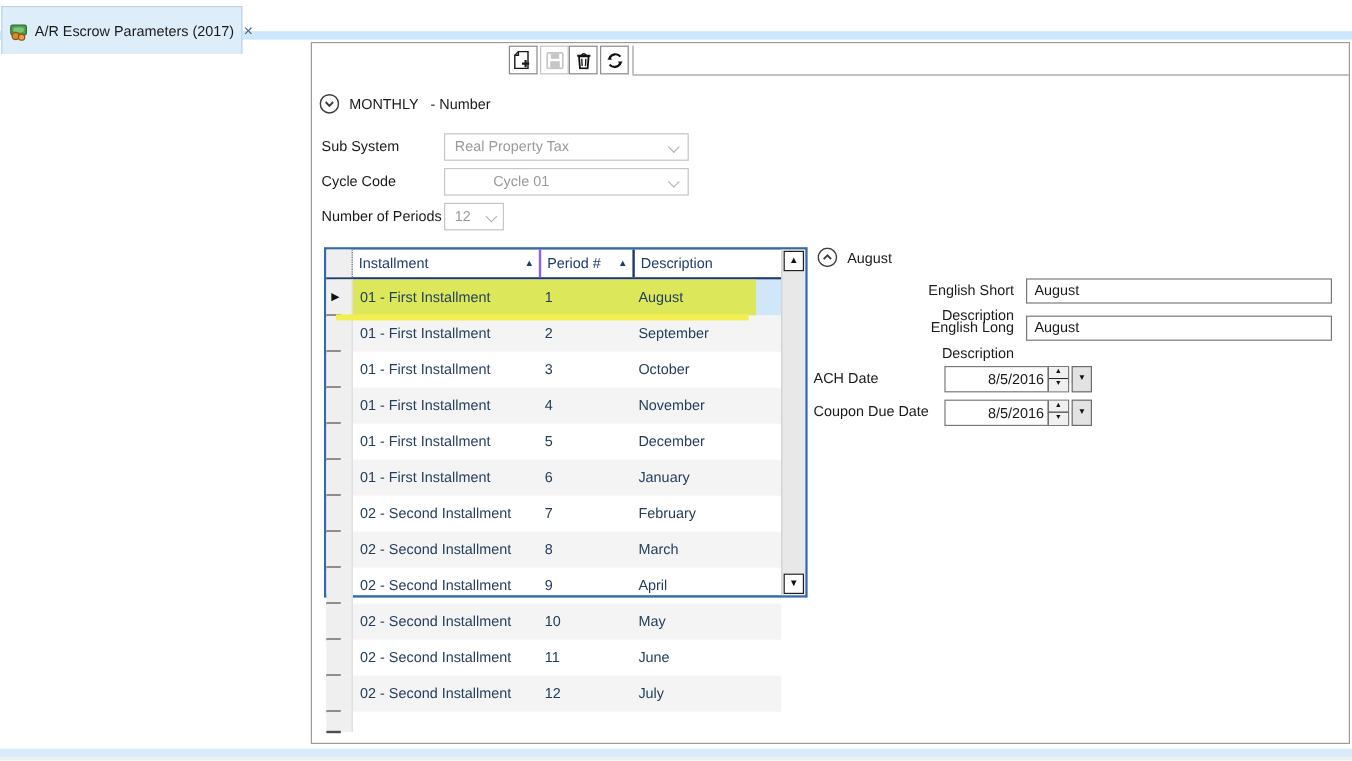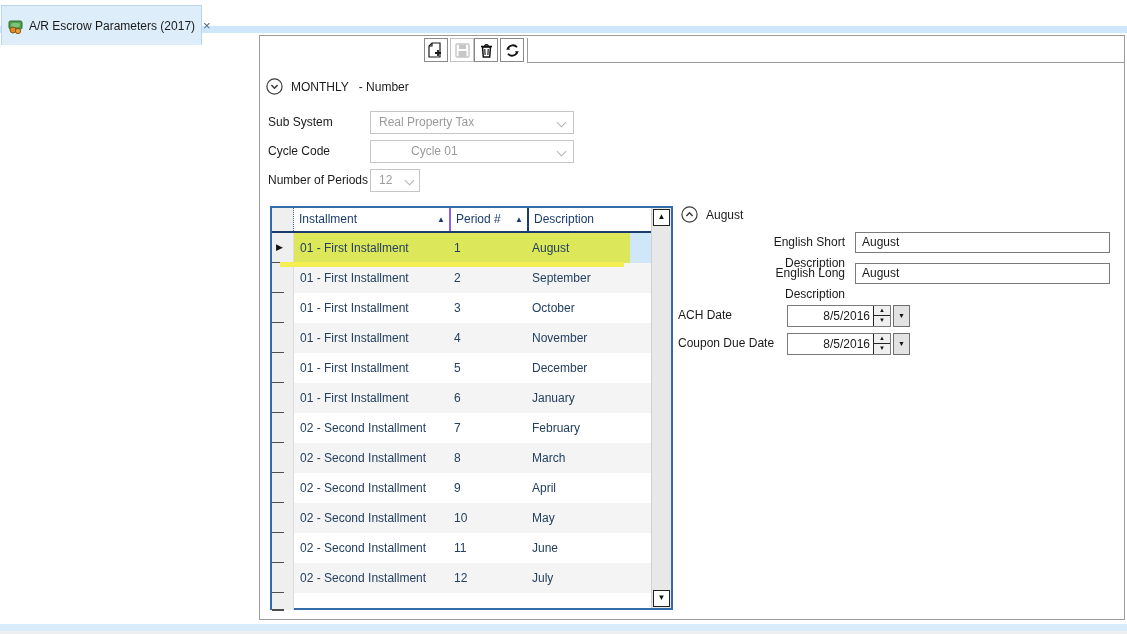--- a/index.html
+++ b/index.html
@@ -38,21 +38,21 @@
   .sect .nm{margin-left:10px;}
 
   
   .f-label{position:absolute;left:8px;height:23px;line-height:23px;}
   .dselect{position:absolute;left:110px;height:23px;box-sizing:border-box;border:1px solid #c6c6c6;
            background:#fff;color:#9b9b9b;line-height:21px;padding-left:8px;}
   .chev{position:absolute;right:8px;top:7px;width:6px;height:6px;
         border-right:1.5px solid #b5b5b5;border-bottom:1.5px solid #b5b5b5;transform:rotate(45deg);}
 
   
-  .grid{position:absolute;left:10px;top:170px;width:403px;height:404px;box-sizing:border-box;
+  .grid{position:absolute;left:10px;top:170px;width:403px;height:292px;box-sizing:border-box;
         border:2px solid #336aa8;background:#fff;}
   .grid-inner{position:absolute;left:0;top:0;right:20px;bottom:0;}
   .ghead{display:flex;height:25px;box-sizing:border-box;border-bottom:2px solid #1d3c6e;color:#1d3c6e;}
   .gh{box-sizing:border-box;line-height:21px;padding-left:5px;display:flex;align-items:center;}
   .gh .sort{margin-left:auto;padding-right:4px;font-size:8px;}
   .gh-gut{width:22px;background:#efefef;border-right:1px dotted #44618c;}
   .gh-inst{width:155px;}
   .gh-per{width:78px;border-left:2px solid #8b5cf6;justify-content:flex-end;}
   .gh-desc{width:122px;border-left:2px solid #1d3c6e;}
   .grow{position:relative;display:flex;height:30px;}

